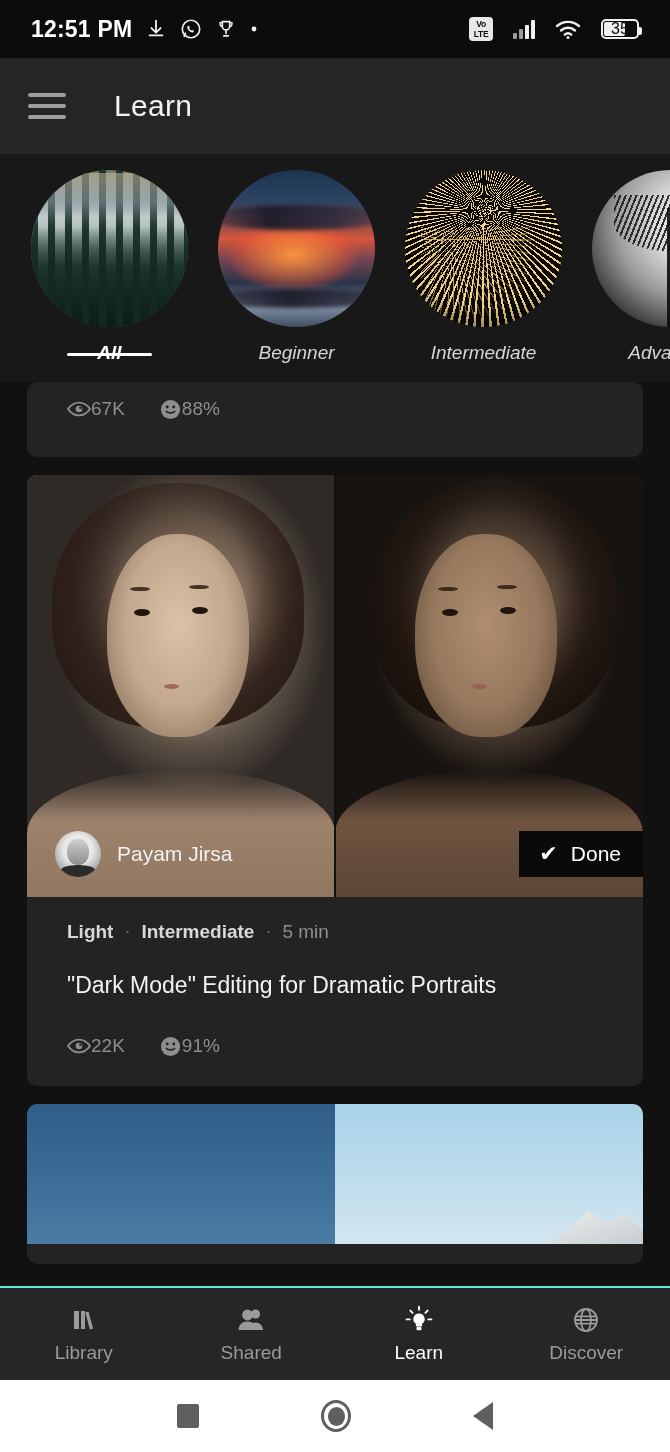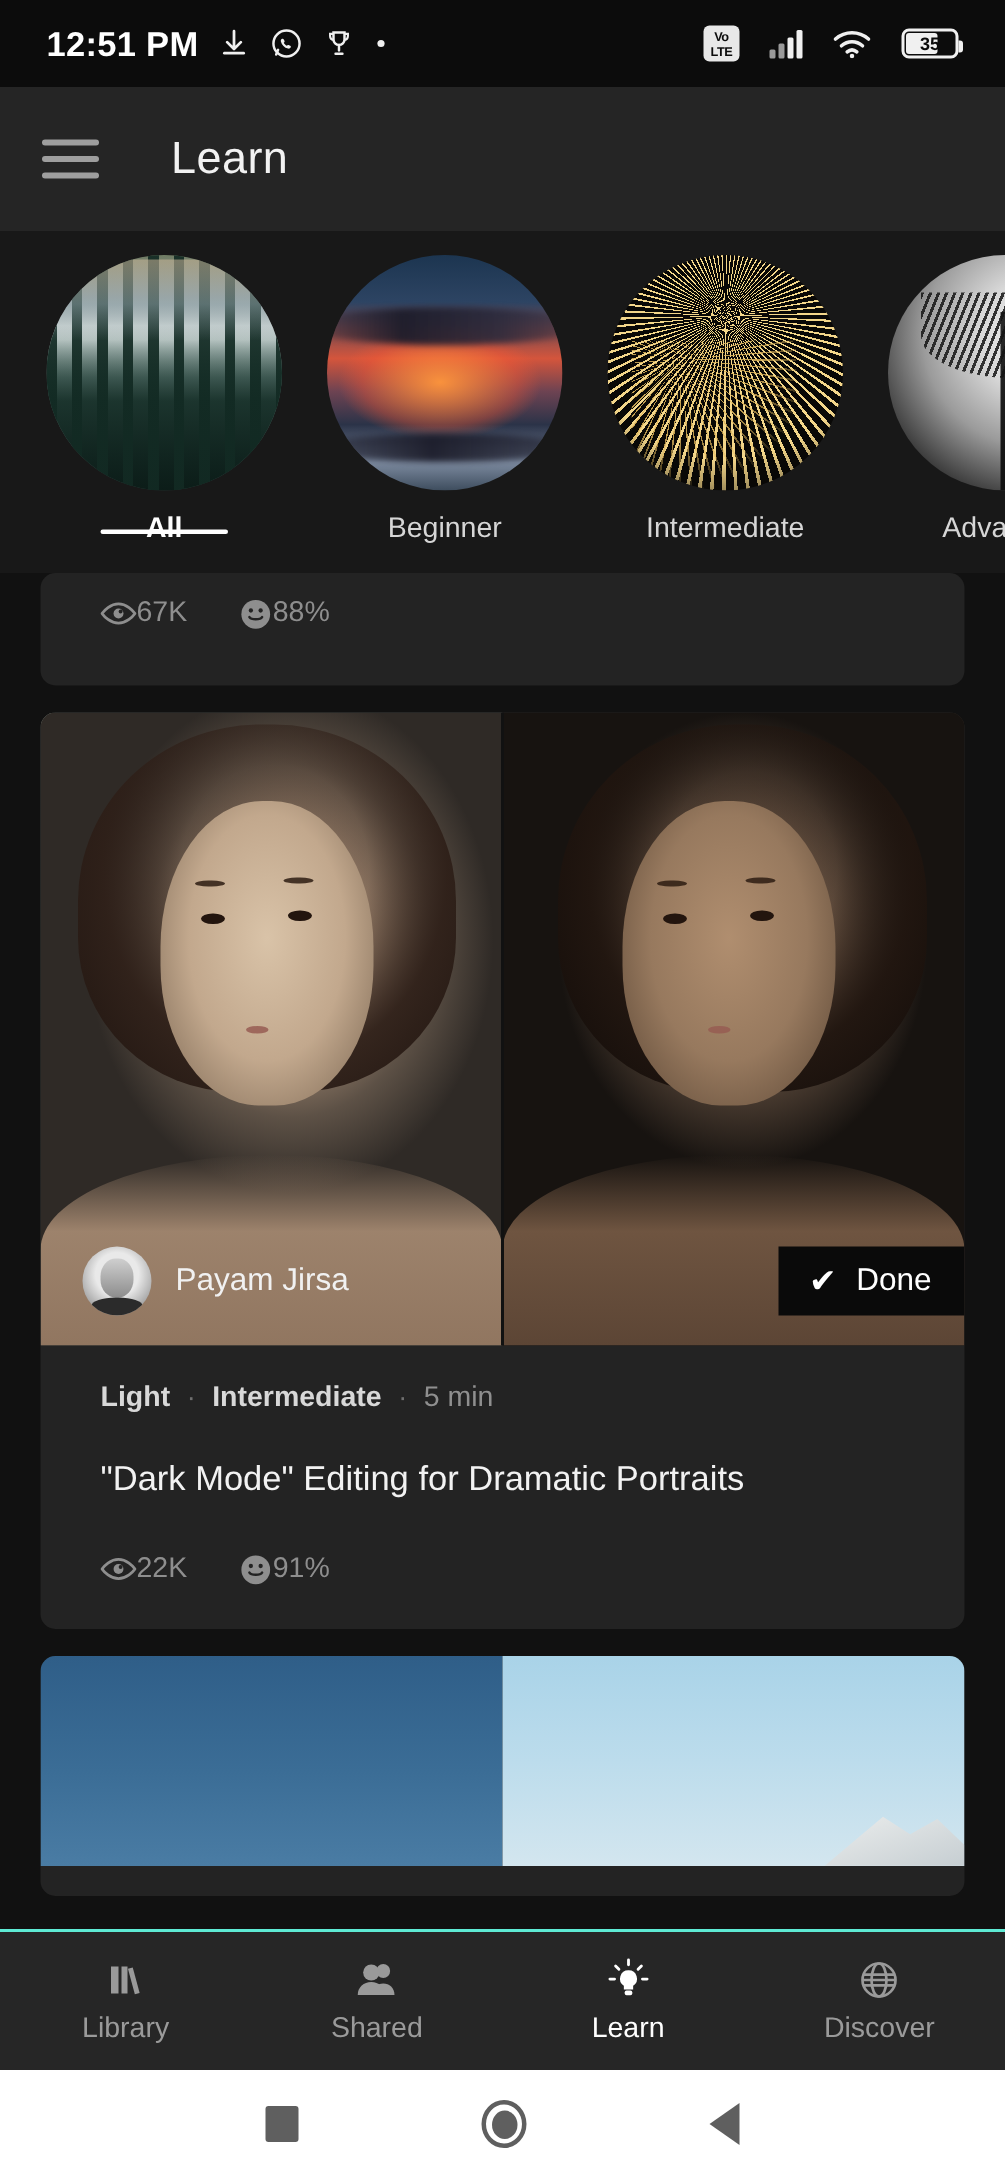--- a/index.html
+++ b/index.html
@@ -32,21 +32,21 @@
   .bars { display:flex; align-items:flex-end; gap:2px; height:20px; }
   .bars i { display:block;width:4px;background:#f0f0f0;border-radius:1px; }
   .bars i:nth-child(1){height:6px;background:#9a9a9a}
   .bars i:nth-child(2){height:10px;background:#9a9a9a}
   .bars i:nth-child(3){height:14px}
   .bars i:nth-child(4){height:19px}
 
   .battery {
     width:38px;height:20px;border:2px solid #f0f0f0;border-radius:5px;
     position:relative;display:flex;align-items:center;justify-content:center;
-    font-size:12px;font-weight:700;color:#0c0c0c;
+    font-size:16px;font-weight:400;color:#0c0c0c;
   }
   .battery::after{content:"";position:absolute;right:-5px;top:6px;width:3px;height:8px;background:#f0f0f0;border-radius:0 2px 2px 0;}
   .battery .fill{position:absolute;left:1px;top:1px;bottom:1px;width:62%;background:#f0f0f0;border-radius:2px;}
   .battery span{position:relative;z-index:2;}
 
   
   .appbar {
     height:96px;width:100%;
     background:#252525;
     display:flex;align-items:center;
@@ -56,21 +56,21 @@
   .hamburger { width:38px;height:26px;display:flex;flex-direction:column;justify-content:space-between;cursor:pointer; }
   .hamburger span{display:block;height:4px;background:#9e9e9e;border-radius:2px;}
   .appbar-title { font-size:30px;font-weight:400;color:#f2f2f2;letter-spacing:.3px; }
 
   
   .cats {
     background:#181818;
     height:228px;width:100%;
     display:flex;align-items:flex-start;
     padding-left:16px;
-    overflow:hidden;position:relative;
+    overflow:hidden;position:relative;font-style:italic;
   }
   .cat { width:187px;flex:0 0 187px;display:flex;flex-direction:column;align-items:center;padding-top:16px;position:relative; }
   .cat-thumb { width:157px;height:157px;border-radius:50%;overflow:hidden;position:relative; }
   .cat-label { margin-top:15px;font-size:19px;color:#d6d6d6; }
   .cat.active .cat-label { color:#ffffff;font-weight:700; }
   .cat-underline { position:absolute;bottom:8px;width:85px;height:3px;background:#ffffff;border-radius:2px;opacity:0; }
   .cat.active .cat-underline{opacity:1;}
 
   
   .art-forest{

